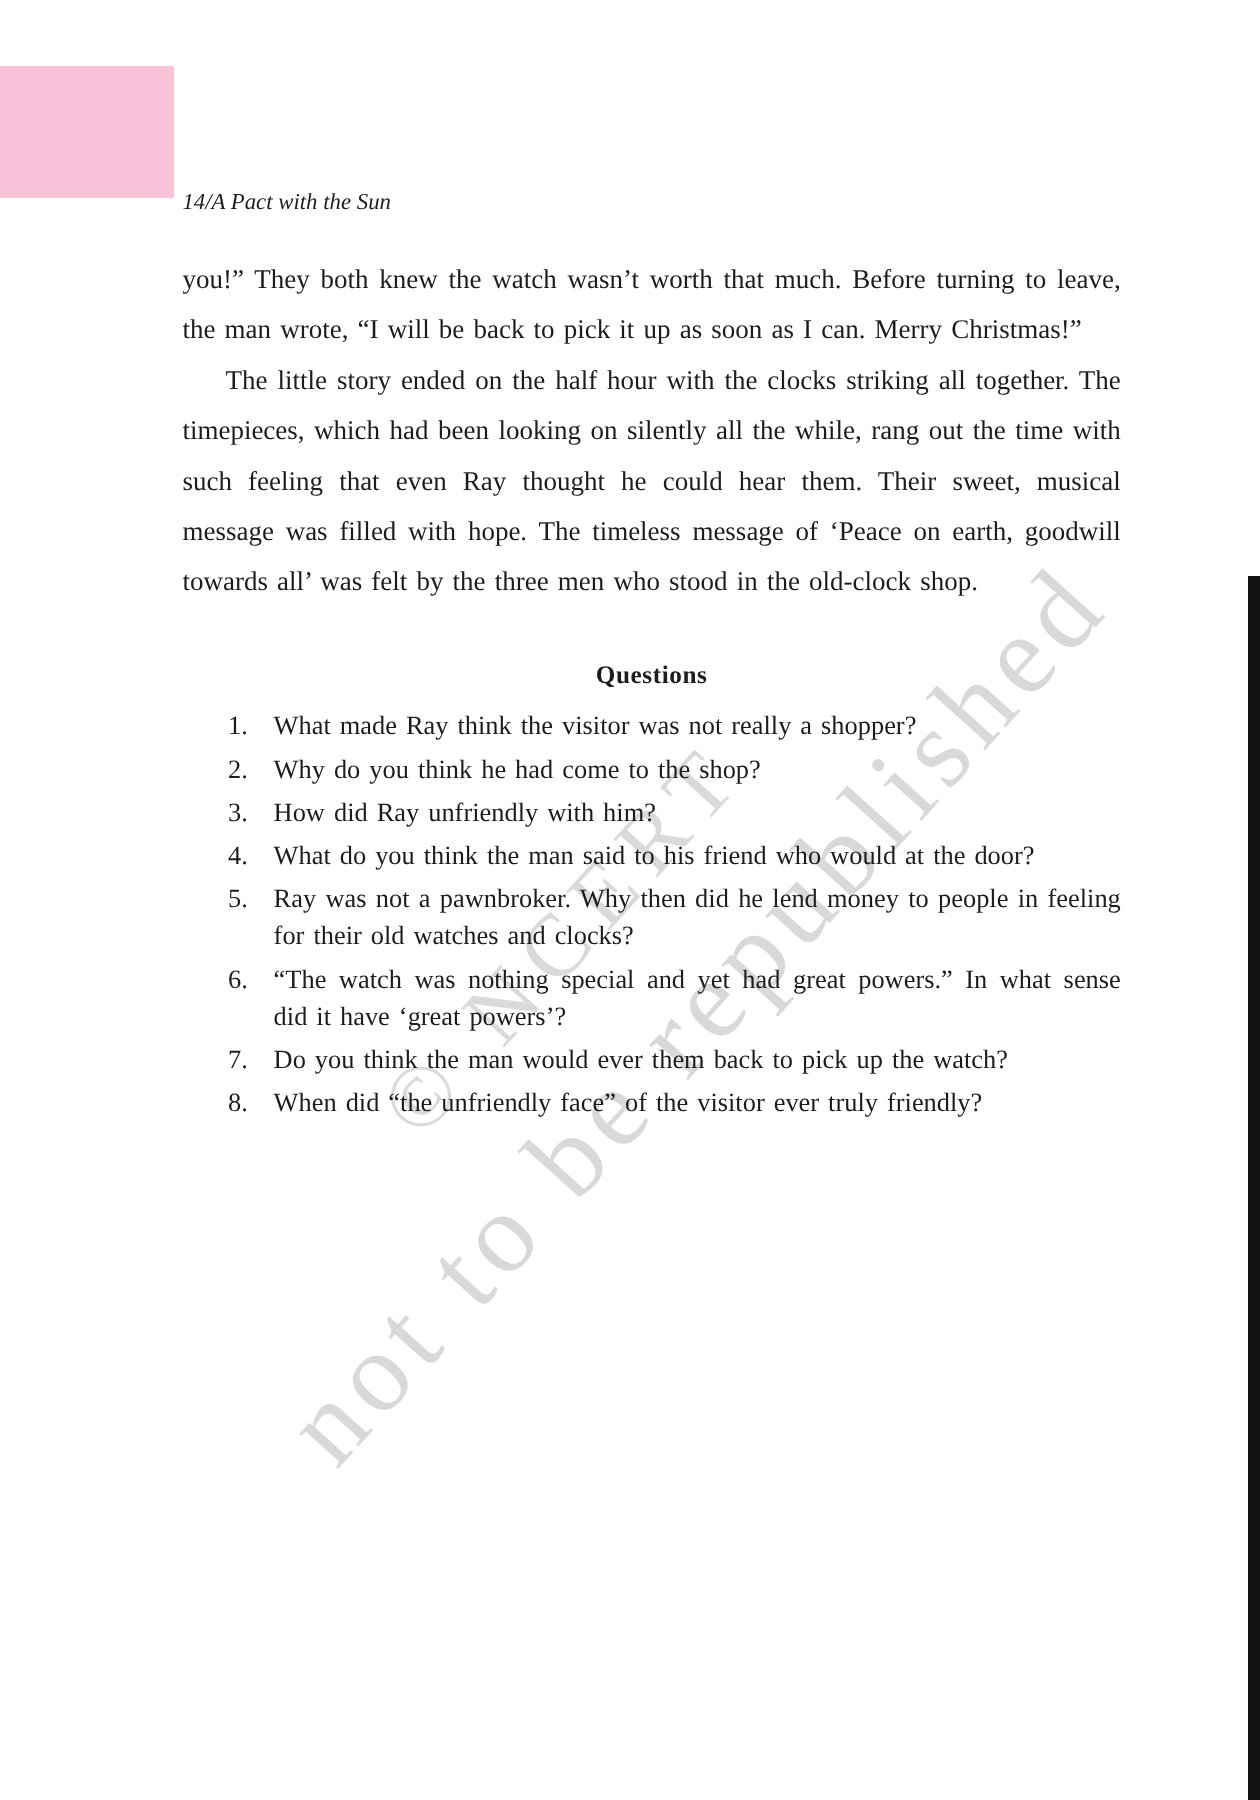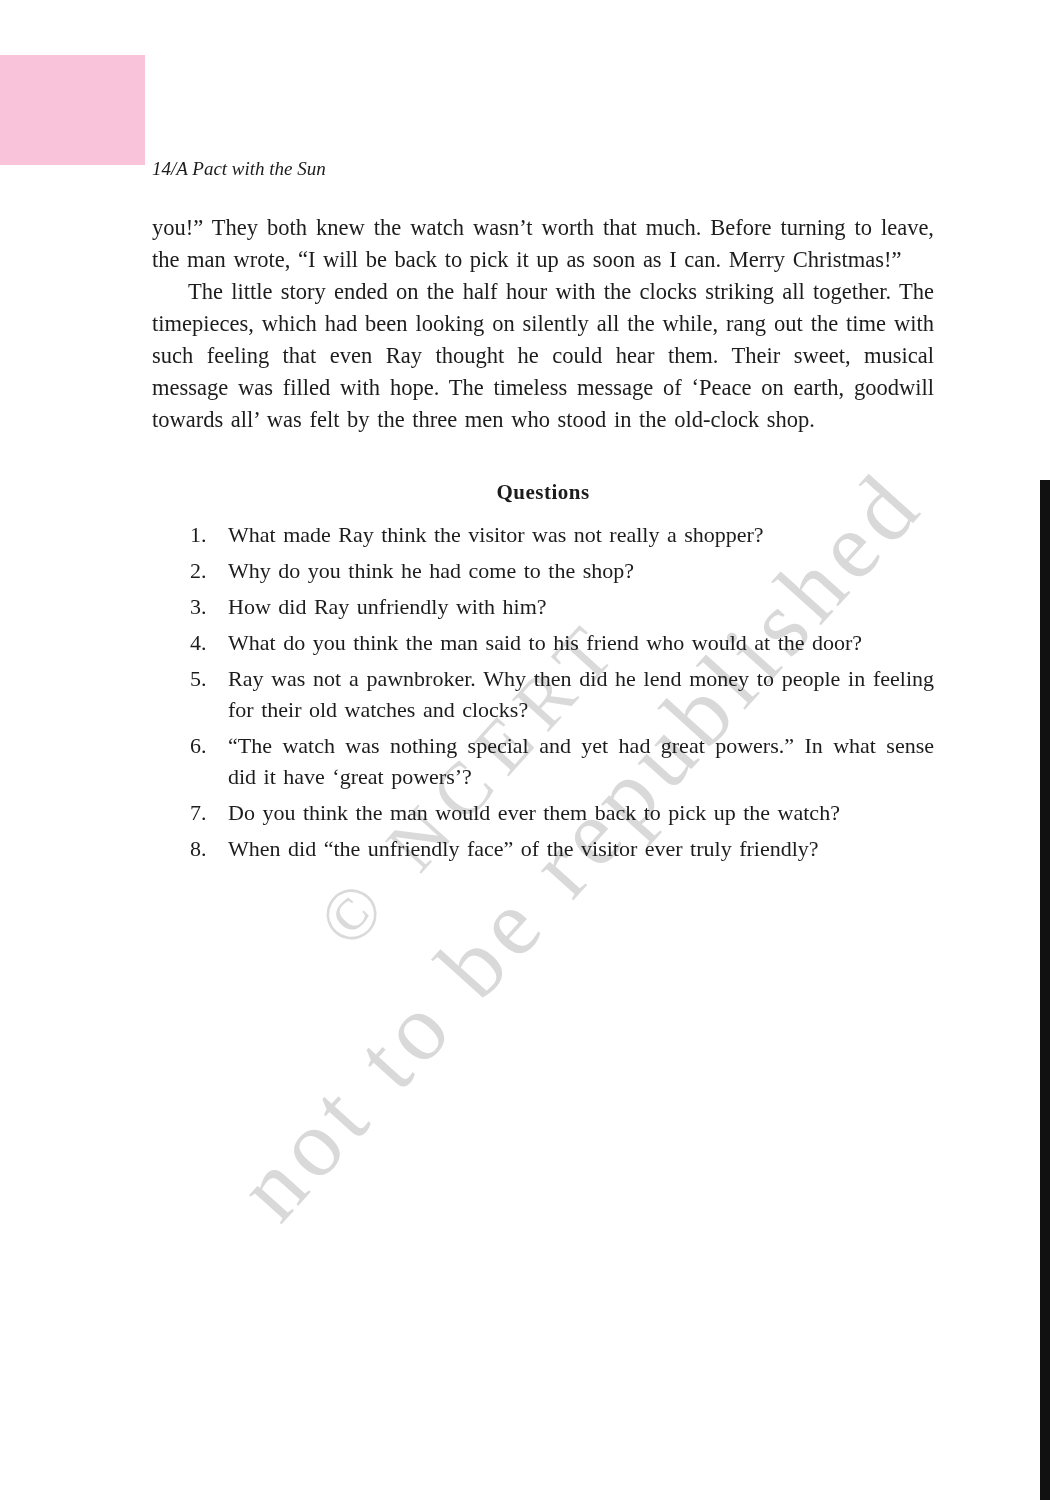--- a/index.html
+++ b/index.html
@@ -81,21 +81,21 @@
     color: #1c1c1c;
   }
   .text-column {
     position: absolute;
     left: 152px;
     top: 212px;
     width: 782px;
   }
   .para {
     font-size: 22.5px;
-    line-height: 32px;
+    line-height: 42px;
     text-align: justify;
     word-spacing: 2px;
     margin: 0;
   }
   .para.indented {
     text-indent: 36px;
   }
   .questions-heading {
     margin-top: 44px;
     text-align: center;

